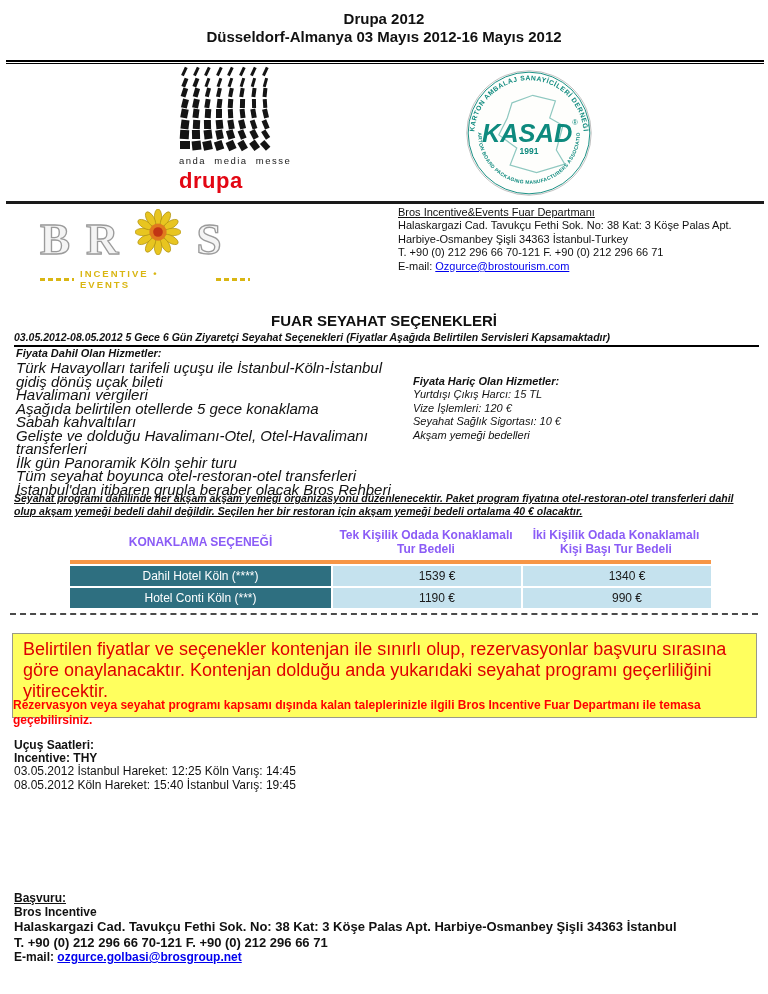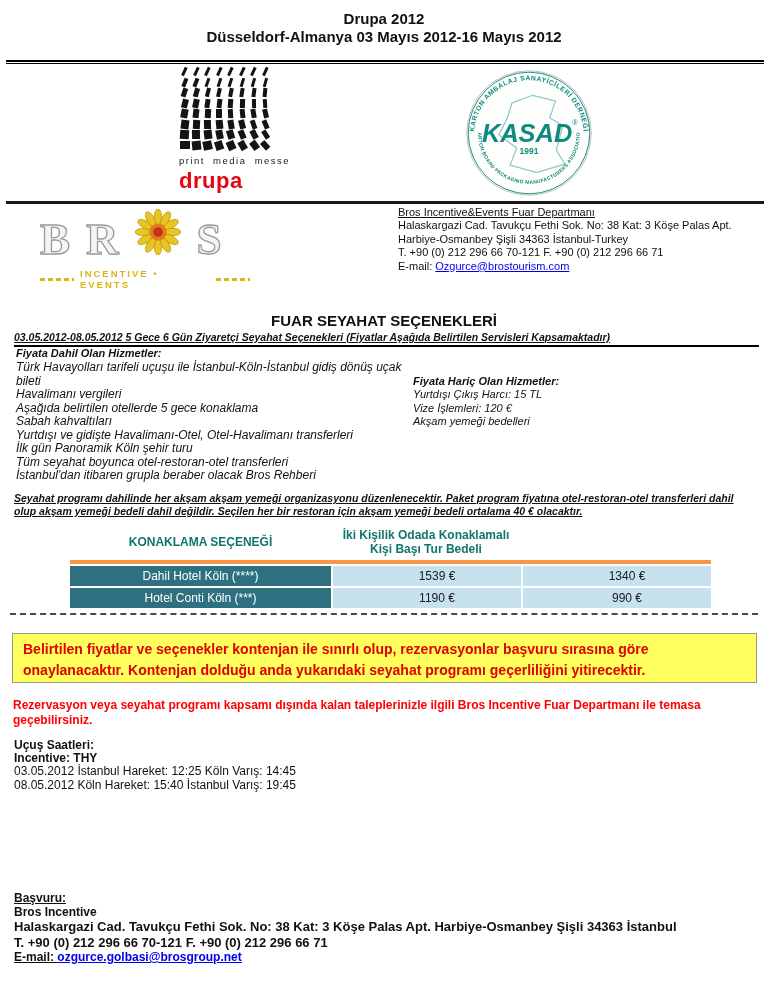--- a/index.html
+++ b/index.html
@@ -31,56 +31,56 @@
   .bros-sub .dash { flex:0 0 34px; height:3px; background:repeating-linear-gradient(90deg, var(--bros-gold,#d9b613) 0 5px, transparent 5px 8px); }
 
   
   .contact { position:absolute; left:398px; top:206px; width:345px; font-size:11px; line-height:13.4px; color:#111; }
   .contact .u { text-decoration:underline; }
   a.mail { color:var(--link-blue,#0000ee); text-decoration:underline; }
 
   
   .title { position:absolute; top:312px; left:0; width:768px; text-align:center; font-size:15px; font-weight:bold; color:#111; }
   .subt { position:absolute; top:331px; left:14px; right:9px; border-bottom:2px solid #000; padding-bottom:2px; font-size:10.5px; font-weight:bold; font-style:italic; color:#111; }
-  .subt span { text-decoration:underline; }
+  .subt span { }
 
   .inc-head { position:absolute; top:347px; left:16px; font-size:11px; font-weight:bold; font-style:italic; color:#111; }
-  .inc-list { position:absolute; top:361px; left:16px; width:392px; font-size:12px; font-style:italic; line-height:13.5px; color:#111; }
+  .inc-list { position:absolute; top:361px; left:16px; width:392px; font-size:15px; font-style:italic; line-height:13.5px; color:#111; }
   .exc { position:absolute; top:375px; left:413px; width:330px; font-size:11px; font-style:italic; line-height:13.4px; color:#111; }
   .exc .h { font-weight:bold; }
 
   .dinner { position:absolute; top:492px; left:14px; right:12px; font-size:10.5px; font-weight:bold; font-style:italic; line-height:13px; color:#111; text-decoration:underline; }
 
   
   .ptable { position:absolute; left:70px; top:528px; width:641px; }
-  .thead { display:grid; grid-template-columns:261px 190px 190px; font-size:12px; font-weight:bold; text-align:center; line-height:14px; color:#0f766e; padding-bottom:4px; }
+  .thead { display:grid; grid-template-columns:261px 190px 190px; font-size:12px; font-weight:bold; text-align:center; line-height:14px; color:#8b5cf6; padding-bottom:4px; }
   .thead .c1 { align-self:center; }
   .orange-bar { height:4px; background:var(--accent-orange,#f79646); }
   .trow { display:grid; grid-template-columns:261px 190px 190px; margin-top:2px; }
   .cell { font-size:12px; line-height:20px; text-align:center; }
   .cell.hotel { background:var(--table-teal,#2e6f80); color:#fff; }
   .cell.val { background:var(--table-blue,#c5e2ee); color:#1a1a1a; border-left:2px solid #fff;padding-left:20px; }
 
   .sep-dash { position:absolute; top:613px; left:10px; right:10px; border-top:2px dashed #4a4a4a; }
 
   
-  .ybox { position:absolute; top:633px; left:12px; right:11px; background:var(--highlight-yellow,#ffff5e); border:1px solid #9a9a88; padding:5px 10px 1px 10px; font-size:14px; font-weight:bold; line-height:21px; color:var(--notice-red,#df0000); }
+  .ybox { position:absolute; top:633px; left:12px; right:11px; background:var(--highlight-yellow,#ffff5e); border:1px solid #9a9a88; padding:5px 10px 15px 10px; font-size:18px; font-weight:normal; line-height:21px; color:var(--notice-red,#df0000); }
   .rnote { position:absolute; top:698px; left:13px; right:9px; font-size:12px; font-weight:bold; line-height:15px; color:var(--bright-red,#ff0000); }
 
   
   .flights { position:absolute; top:739px; left:14px; font-size:12px; line-height:13.2px; color:#111; }
   .flights .b { font-weight:bold; }
 
   
   .footer { position:absolute; top:891px; left:14px; right:8px; color:#111; }
   .footer .l1 { font-size:12px; font-weight:bold; text-decoration:underline; line-height:14px; }
   .footer .l2 { font-size:12px; font-weight:bold; line-height:14px; }
   .footer .l3 { font-size:13px; font-weight:bold; line-height:16px; }
   .footer .l4 { font-size:13px; font-weight:bold; line-height:15px; }
-  .footer .l5 { font-size:12px; font-weight:bold; line-height:15px;text-decoration:underline; }
+  .footer .l5 { font-size:12px; font-weight:bold; line-height:15px; }
 </style>
 </head>
 <body>
 
 <div class="page">
 
   <div class="hdr">
     <div>Drupa 2012</div>
     <div>Düsseldorf-Almanya 03 Mayıs 2012-16 Mayıs 2012</div>
   </div>
@@ -147,21 +147,21 @@
         <span style="width: 5.45429px; transform: rotate(-32.4286deg);"></span>
         <span style="width: 10px; transform: rotate(0deg);"></span>
         <span style="width: 9.41857px; transform: rotate(-6deg);"></span>
         <span style="width: 8.83714px; transform: rotate(-12deg);"></span>
         <span style="width: 8.25571px; transform: rotate(-18deg);"></span>
         <span style="width: 7.67429px; transform: rotate(-24deg);"></span>
         <span style="width: 7.09286px; transform: rotate(-30deg);"></span>
         <span style="width: 6.51143px; transform: rotate(-36deg);"></span>
         <span style="width: 5.93px; transform: rotate(-42deg);"></span>
       </div>
-    <div class="drupa-tagline">print media messe</div>
+    <div class="drupa-tagline">anda media messe</div>
     <div class="drupa-word">drupa</div>
   </div>
 
   <div class="kasad">
     <svg width="136" height="132" viewBox="0 0 140 140">
       <circle cx="70" cy="70" r="66" fill="#fefefc" stroke="#bdbdbd" stroke-width="1"></circle>
       <circle cx="70" cy="70" r="64.5" fill="none" stroke="#0e8a7e" stroke-width="1"></circle>
       <path d="M52,38 L74,30 L98,36 L92,54 L106,62 L99,88 L108,103 L78,112 L50,104 L57,86 L38,72 L47,54 Z" fill="none" stroke="#8fc8c0" stroke-width="1.3"></path>
       <defs>
         <path id="arcTop" d="M 12,72 A 58,58 0 0 1 128,72"></path>
@@ -228,38 +228,40 @@
     <span>03.05.2012-08.05.2012 5 Gece 6 Gün Ziyaretçi Seyahat Seçenekleri (Fiyatlar Aşağıda Belirtilen Servisleri Kapsamaktadır)</span>
   </div>
 
   <div class="inc-head">Fiyata Dahil Olan Hizmetler:</div>
 
   <div class="inc-list">
     <div>Türk Havayolları tarifeli uçuşu ile İstanbul-Köln-İstanbul gidiş dönüş uçak bileti</div>
     <div>Havalimanı vergileri</div>
     <div>Aşağıda belirtilen otellerde 5 gece konaklama</div>
     <div>Sabah kahvaltıları</div>
-    <div>Yurtdışı ve gidişte Havalimanı-Otel, Otel-Havalimanı transferleri</div>
+    <div>Gelişte ve dolduğu Havalimanı-Otel, Otel-Havalimanı transferleri</div>
     <div>İlk gün Panoramik Köln şehir turu</div>
     <div>Tüm seyahat boyunca otel-restoran-otel transferleri</div>
     <div>İstanbul'dan itibaren grupla beraber olacak Bros Rehberi</div>
   </div>
 
   <div class="exc">
     <div class="h">Fiyata Hariç Olan Hizmetler:</div>
     <div>Yurtdışı Çıkış Harcı: 15 TL</div>
     <div>Vize İşlemleri: 120 €</div>
+    <div>Seyahat Sağlık Sigortası: 10 €</div>
     <div>Akşam yemeği bedelleri</div>
   </div>
 
   <div class="dinner">Seyahat programı dahilinde her akşam akşam yemeği organizasyonu düzenlenecektir. Paket program fiyatına otel-restoran-otel transferleri dahil olup akşam yemeği bedeli dahil değildir. Seçilen her bir restoran için akşam yemeği bedeli ortalama 40 € olacaktır.</div>
 
   <div class="ptable">
     <div class="thead">
       <div class="c1">KONAKLAMA SEÇENEĞİ</div>
+      <div>Tek Kişilik Odada Konaklamalı Tur Bedeli</div>
       <div>İki Kişilik Odada Konaklamalı Kişi Başı Tur Bedeli</div>
     </div>
     <div class="orange-bar"></div>
     <div class="trow">
       <div class="cell hotel">Dahil Hotel Köln (****)</div>
       <div class="cell val">1539 €</div>
       <div class="cell val">1340 €</div>
     </div>
     <div class="trow">
       <div class="cell hotel">Hotel Conti Köln (***)</div>

